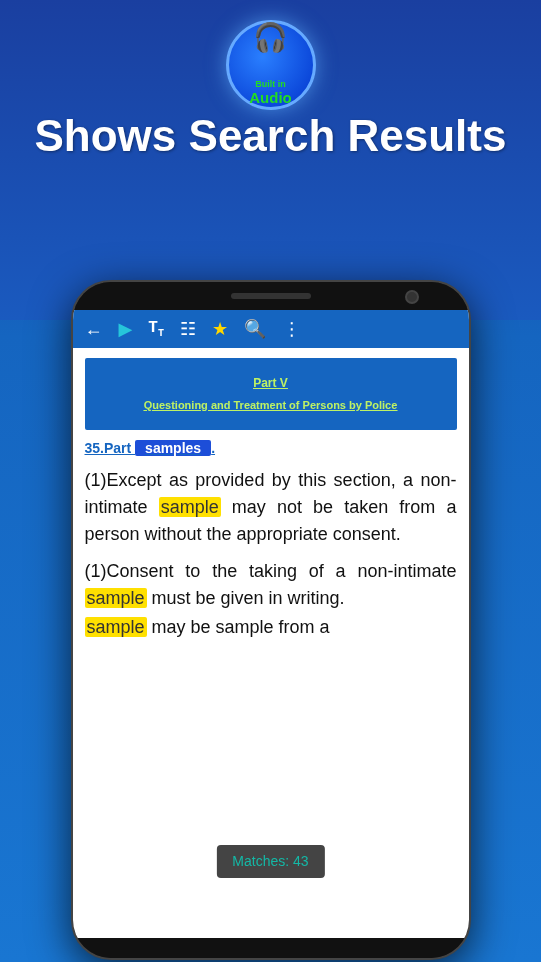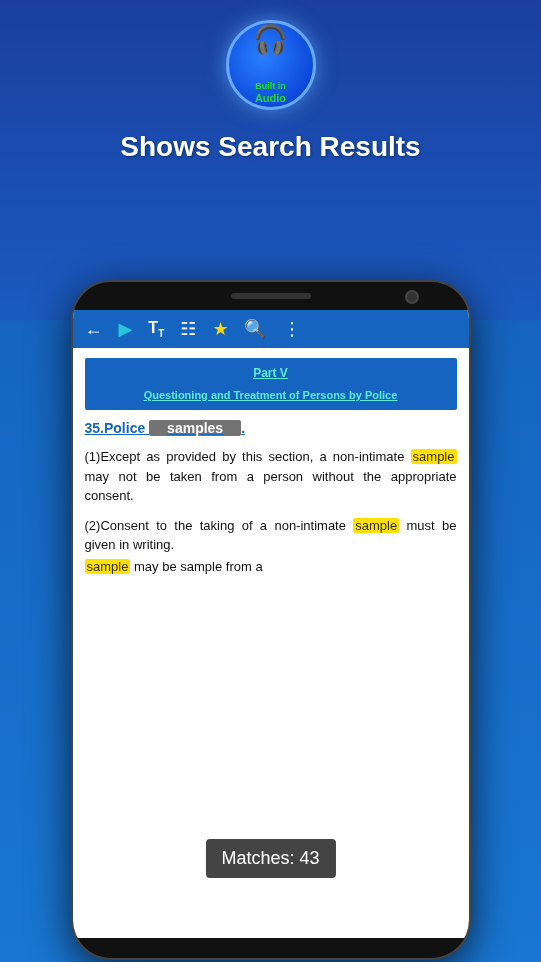--- a/index.html
+++ b/index.html
@@ -53,31 +53,30 @@
       color: #22dd22;
       font-size: 9px;
       font-weight: bold;
       text-align: center;
       line-height: 1.2;
       margin-top: 27px;
     }
 
     .logo-text-audio {
       color: #22dd22;
-      font-size: 11px;
+      font-size: 15px;
       font-weight: bold;
       text-align: center;
     }
 
     .main-title {
       color: white;
-      font-size: 28px;
+      font-size: 44px;
       font-weight: bold;
       text-align: left;
-      margin-top: 20px;
       text-shadow: 1px 1px 3px rgba(0,0,0,0.4);
       line-height: 1.2;
     }
 
     
     .phone-wrap {
       position: absolute;
       left: 50%;
       top: 280px;
       transform: translateX(-50%);
@@ -154,23 +153,23 @@
       flex: 1;
       overflow: hidden;
       padding: 10px 12px;
       font-size: 13px;
       line-height: 1.5;
       position: relative;
     }
 
     .part-header {
       background: #1565C0;
-      color: #5eead4;
+      color: #bef264;
       text-align: center;
-      padding: 6px 10px;
+      padding: 16px 10px;
       margin-bottom: 8px;
       font-size: 12px;
       font-weight: bold;
       border-radius: 2px;
       text-decoration: underline;
     }
 
     .part-header .part-title {
       text-decoration: underline;
       display: block;
@@ -184,50 +183,50 @@
 
     .section-heading {
       color: #1565C0;
       font-weight: bold;
       font-size: 14px;
       margin-bottom: 8px;
       text-decoration: underline;
     }
 
     .highlight-orange {
-      background: #737373;
+      background: #1d4ed8;
       color: white;
-      padding: 0 18px;
+      padding: 0 10px;
       border-radius: 2px;
     }
 
     .highlight-yellow {
       background: #FFE000;
       color: #333;
       padding: 0 2px;
       border-radius: 2px;
     }
 
     .paragraph {
       text-align: justify;
       margin-bottom: 10px;
-      font-size: 13px;
+      font-size: 18px;
       color: #111;
     }
 
     .matches-tooltip {
       position: absolute;
       bottom: 60px;
       left: 50%;
       transform: translateX(-50%);
       background: #444;
-      color: #ffffff;
+      color: #14b8a6;
       padding: 6px 16px;
       border-radius: 4px;
-      font-size: 18px;
+      font-size: 14px;
       white-space: nowrap;
     }
 
     .phone-bottom {
       background: #111;
       height: 20px;
     }
 
     
     .page-bg {
@@ -263,44 +262,44 @@
   <div class="phone-notch-top">
     <div class="phone-speaker"></div>
     <div class="phone-camera"></div>
   </div>
 
   <div class="phone-screen">
 
     <div class="toolbar">
       <span class="toolbar-icon">←</span>
       <span class="toolbar-icon active">▶</span>
-      <span class="toolbar-icon" style="font-size:16px; font-weight:bold;">T<sub style="font-size:10px">T</sub></span>
+      <span class="toolbar-icon" style="font-size:16px; font-weight:bold;font-family:Liberation Mono, monospace;">T<sub style="font-size:10px">T</sub></span>
       <span class="toolbar-icon">☷</span>
       <span class="toolbar-icon star">★</span>
       <span class="toolbar-icon">🔍</span>
       <span class="toolbar-icon">⋮</span>
     </div>
 
     <div class="content">
 
       <div class="part-header">
         <span class="part-title">Part V</span>
         <span class="part-subtitle">Questioning and Treatment of Persons by Police</span>
       </div>
 
       <div class="section-heading">
-        <span>35.</span><span>Police </span><span class="highlight-orange">samples</span><span>.</span>
+        <span>35.</span><span>Part </span><span class="highlight-orange">samples</span><span>.</span>
       </div>
 
       <div class="paragraph">
         <span>(1)Except as provided by this section, a non-intimate </span><span class="highlight-yellow">sample</span><span> may not be taken from a person without the appropriate consent.</span>
       </div>
 
       <div class="paragraph">
-        <span>(2)Consent to the taking of a non-intimate </span><span class="highlight-yellow">sample</span><span> must be given in writing.</span>
+        <span>(1)Consent to the taking of a non-intimate </span><span class="highlight-yellow">sample</span><span> must be given in writing.</span>
       </div>
 
       <div class="paragraph" style="margin-top:-8px;">
         <span class="highlight-yellow">sample</span><span> may be sample from a</span>
       </div>
 
       <div class="matches-tooltip">
         <span>Matches: 43</span>
       </div>
     </div>

